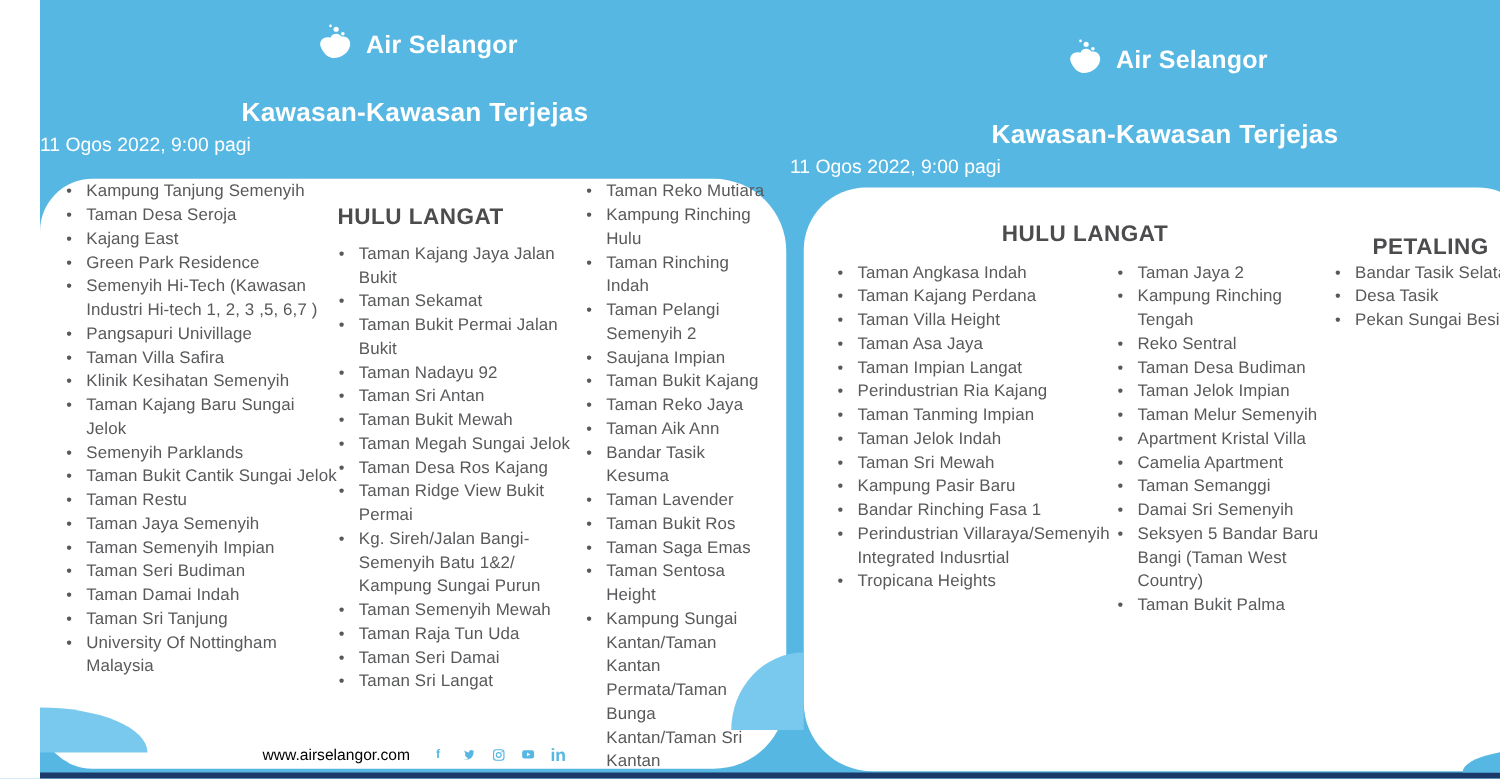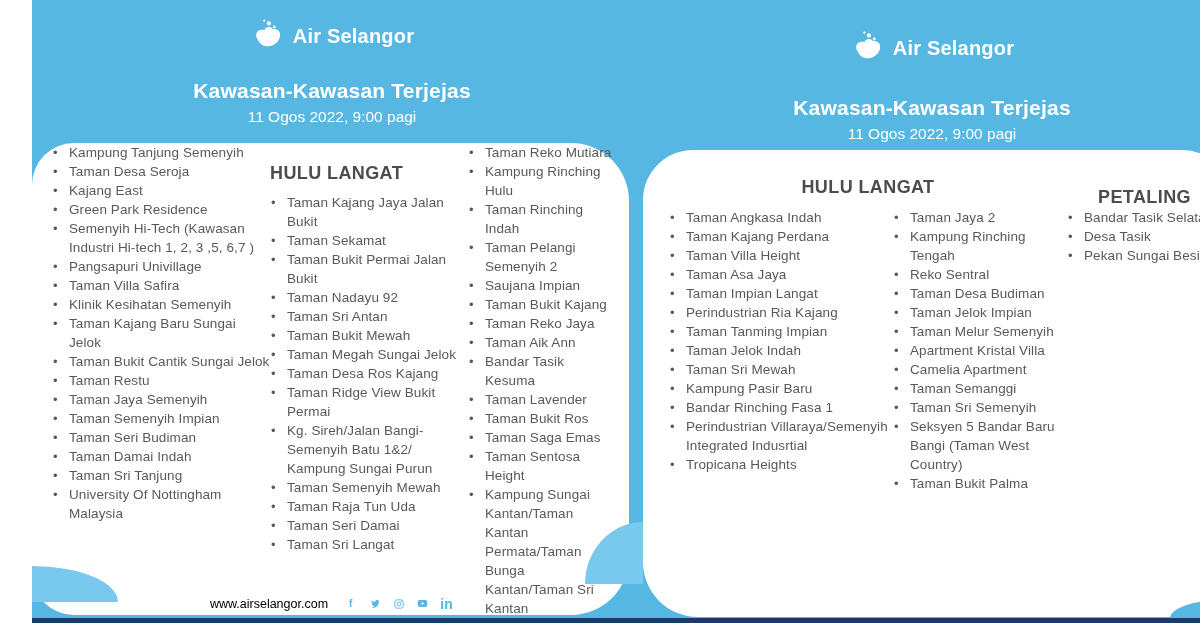--- a/index.html
+++ b/index.html
@@ -8,21 +8,21 @@
     position:relative; width:1200px; height:623px;
     background:#57B7E3; overflow:hidden;margin-left:32px;
   }
   
   .poster-header { position:absolute; width:600px; text-align:center; color:#fff; }
   .logo-row { display:flex; justify-content:center; align-items:center; gap:7px; }
   .logo-row svg { display:block; }
   .brand-name { font-size:20px; font-weight:bold; letter-spacing:0.2px; }
   .poster-title { position:absolute; width:600px; text-align:center; color:#fff;
     font-size:21px; font-weight:bold; letter-spacing:0.2px; }
-  .poster-date { position:absolute; width:600px; text-align:center; color:#fff; font-size:15.5px; }
+  .poster-date { position:absolute; width:600px; text-align:left; color:#fff; font-size:15.5px; }
 
   
   .panel { position:absolute; background:#fff; }
   .panel-left {
     left:0; top:143px; width:597px; height:472px;
     border-radius:42px 58px 58px 42px;
     display:grid; grid-template-columns:218px 198px 1fr;
     padding:0 14px 0 20px; box-sizing:border-box;
   }
   .panel-right {
@@ -100,20 +100,21 @@
       <ul class="area-list lcol1">
           <li>Kampung Tanjung Semenyih</li>
           <li>Taman Desa Seroja</li>
           <li>Kajang East</li>
           <li>Green Park Residence</li>
           <li>Semenyih Hi-Tech (Kawasan Industri Hi-tech 1, 2, 3 ,5, 6,7 )</li>
           <li>Pangsapuri Univillage</li>
           <li>Taman Villa Safira</li>
           <li>Klinik Kesihatan Semenyih</li>
           <li>Taman Kajang Baru Sungai Jelok</li>
+          <li>Semenyih Parklands</li>
           <li>Taman Bukit Cantik Sungai Jelok</li>
           <li>Taman Restu</li>
           <li>Taman Jaya Semenyih</li>
           <li>Taman Semenyih Impian</li>
           <li>Taman Seri Budiman</li>
           <li>Taman Damai Indah</li>
           <li>Taman Sri Tanjung</li>
           <li>University Of Nottingham Malaysia</li>
         </ul>
     </div>
@@ -220,21 +221,21 @@
       <ul class="area-list rcol2">
           <li>Taman Jaya 2</li>
           <li>Kampung Rinching Tengah</li>
           <li>Reko Sentral</li>
           <li>Taman Desa Budiman</li>
           <li>Taman Jelok Impian</li>
           <li>Taman Melur Semenyih</li>
           <li>Apartment Kristal Villa</li>
           <li>Camelia Apartment</li>
           <li>Taman Semanggi</li>
-          <li>Taman Sri Semenyih</li>
+          <li>Damai Sri Semenyih</li>
           <li>Seksyen 5 Bandar Baru Bangi  (Taman West Country)</li>
           <li>Taman Bukit Palma</li>
         </ul>
     </div>
     <div>
       <ul class="area-list rcol3">
           <li>Bandar Tasik Selatan</li>
           <li>Desa Tasik</li>
           <li>Pekan Sungai Besi</li>
         </ul>

